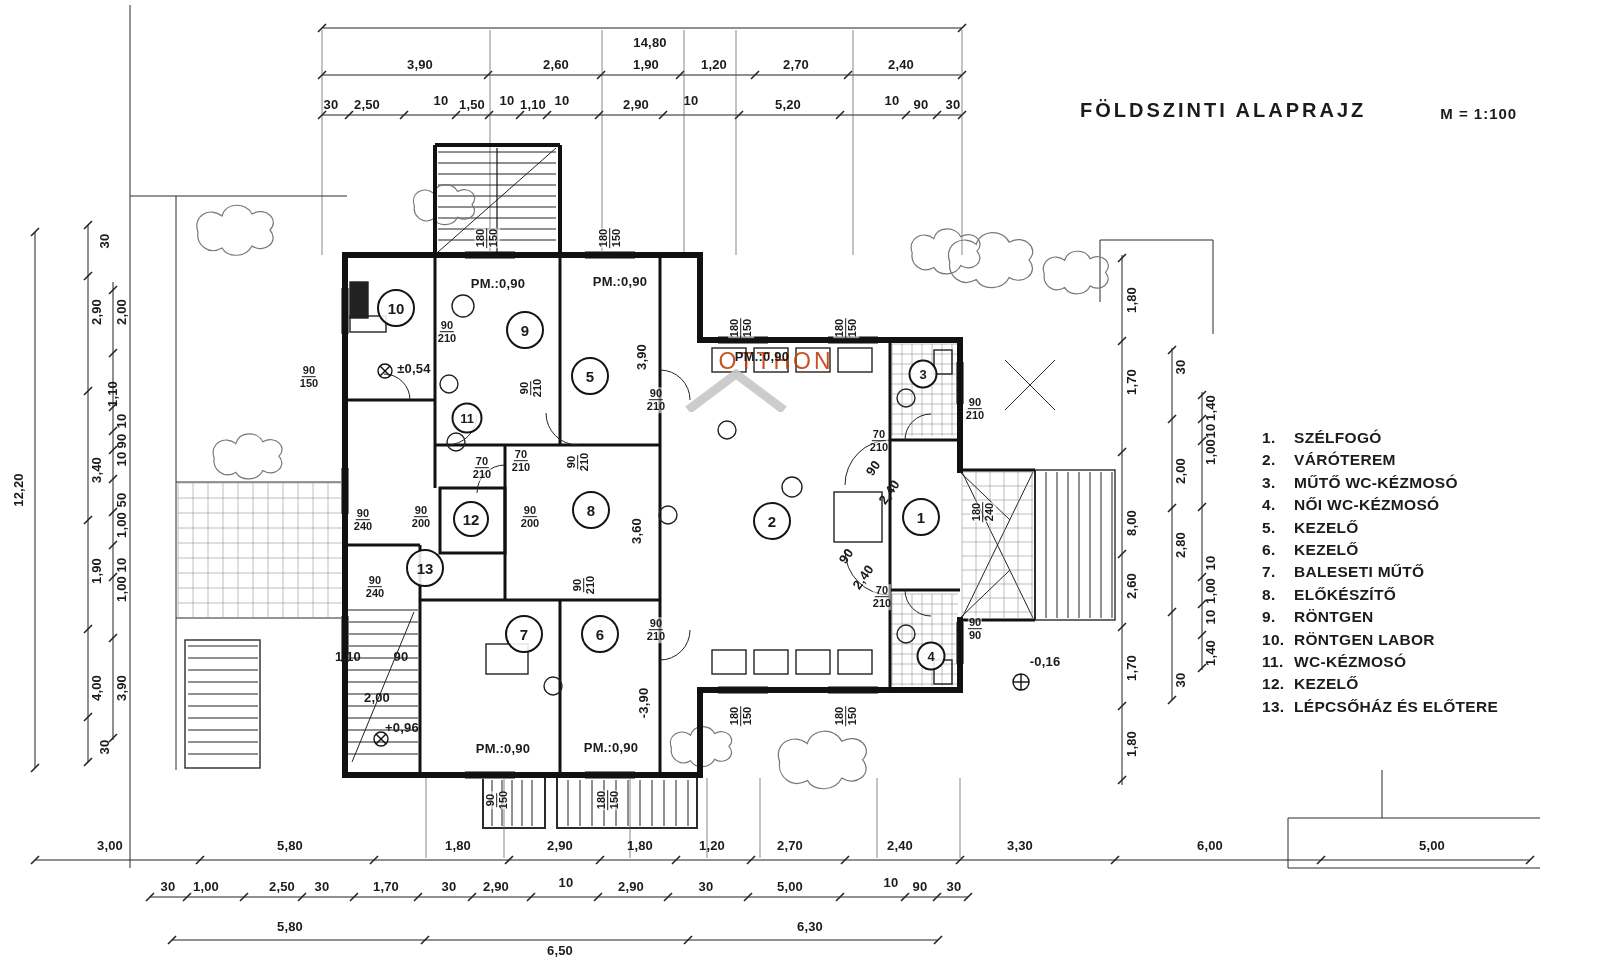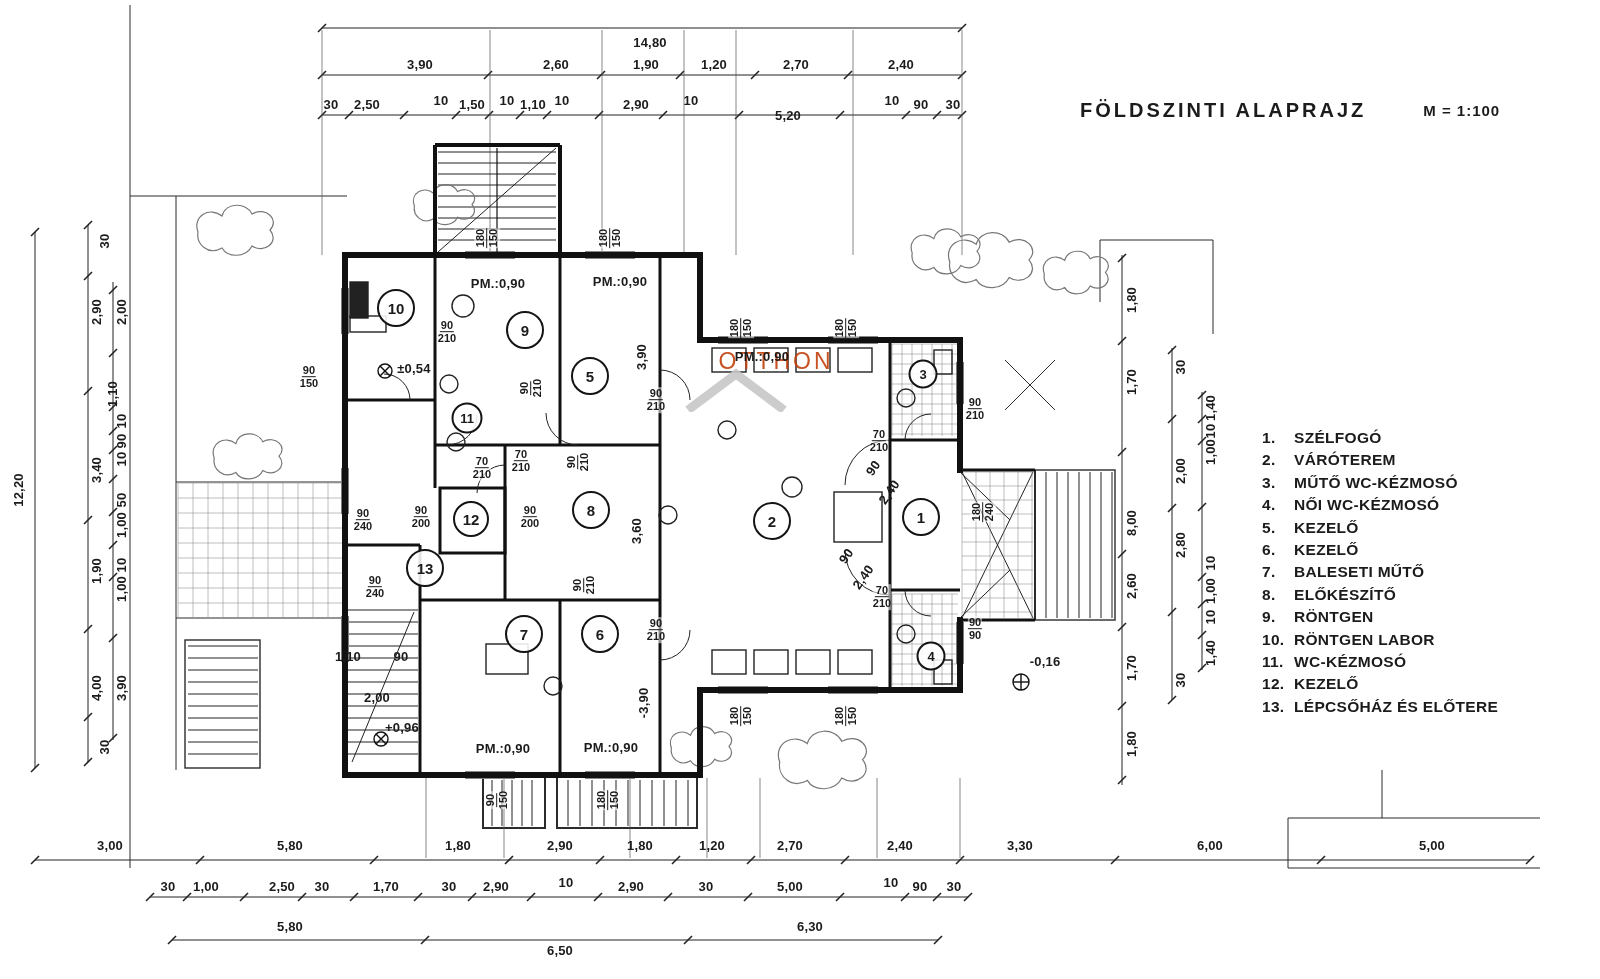--- a/index.html
+++ b/index.html
@@ -17,21 +17,21 @@
     display:flex;flex-direction:column;align-items:center;
     font-size:11px;font-weight:700;line-height:1.12;background:rgba(255,255,255,.55);
   }
   .frac .top{border-bottom:1.4px solid #1b1b1b;padding:0 1px;}
   .room{
     position:absolute;transform:translate(-50%,-50%);
     border:2.4px solid #141414;border-radius:50%;
     display:flex;align-items:center;justify-content:center;
     font-weight:700;font-size:15px;background:rgba(255,255,255,.88);
   }
-  .title-block{position:absolute;left:1080px;top:99px;display:flex;align-items:center;gap:9px;}
+  .title-block{position:absolute;left:1080px;top:99px;display:flex;align-items:flex-end;gap:26px;}
   .title-main{font-size:20px;font-weight:700;letter-spacing:3px;}
   .title-scale{font-size:15px;font-weight:700;letter-spacing:1px;margin-left:48px;}
   .legend{position:absolute;left:1262px;top:427px;list-style:none;margin:0;padding:0;
     font-size:15.5px;font-weight:700;letter-spacing:.3px;}
   .legend li{display:flex;line-height:22.4px;}
   .legend .num{width:32px;flex:0 0 32px;}
   .watermark{position:absolute;left:676px;top:366px;width:200px;text-align:center;
     color:#c4c4c4;opacity:.9;pointer-events:none;z-index:3;}
   .wm-roof{margin:0 auto -20px auto;width:120px;}
   .wm-oc{font-size:116px;font-weight:700;line-height:1.0;letter-spacing:-3px;color:#c7c7c7;}
@@ -552,21 +552,21 @@
       <span class="anno" style="left: 901px; top: 64px;">2,40</span>
       <span class="anno" style="left: 331px; top: 104px;">30</span>
       <span class="anno" style="left: 367px; top: 104px;">2,50</span>
       <span class="anno" style="left: 441px; top: 100px;">10</span>
       <span class="anno" style="left: 472px; top: 104px;">1,50</span>
       <span class="anno" style="left: 507px; top: 100px;">10</span>
       <span class="anno" style="left: 533px; top: 104px;">1,10</span>
       <span class="anno" style="left: 562px; top: 100px;">10</span>
       <span class="anno" style="left: 636px; top: 104px;">2,90</span>
       <span class="anno" style="left: 691px; top: 100px;">10</span>
-      <span class="anno" style="left: 788px; top: 115px;">5,20</span>
+      <span class="anno" style="left: 788px; top: 104px;">5,20</span>
       <span class="anno" style="left: 892px; top: 100px;">10</span>
       <span class="anno" style="left: 921px; top: 104px;">90</span>
       <span class="anno" style="left: 953px; top: 104px;">30</span>
       <span class="anno" style="left: 110px; top: 845px;">3,00</span>
       <span class="anno" style="left: 290px; top: 845px;">5,80</span>
       <span class="anno" style="left: 458px; top: 845px;">1,80</span>
       <span class="anno" style="left: 560px; top: 845px;">2,90</span>
       <span class="anno" style="left: 640px; top: 845px;">1,80</span>
       <span class="anno" style="left: 712px; top: 845px;">1,20</span>
       <span class="anno" style="left: 790px; top: 845px;">2,70</span>

